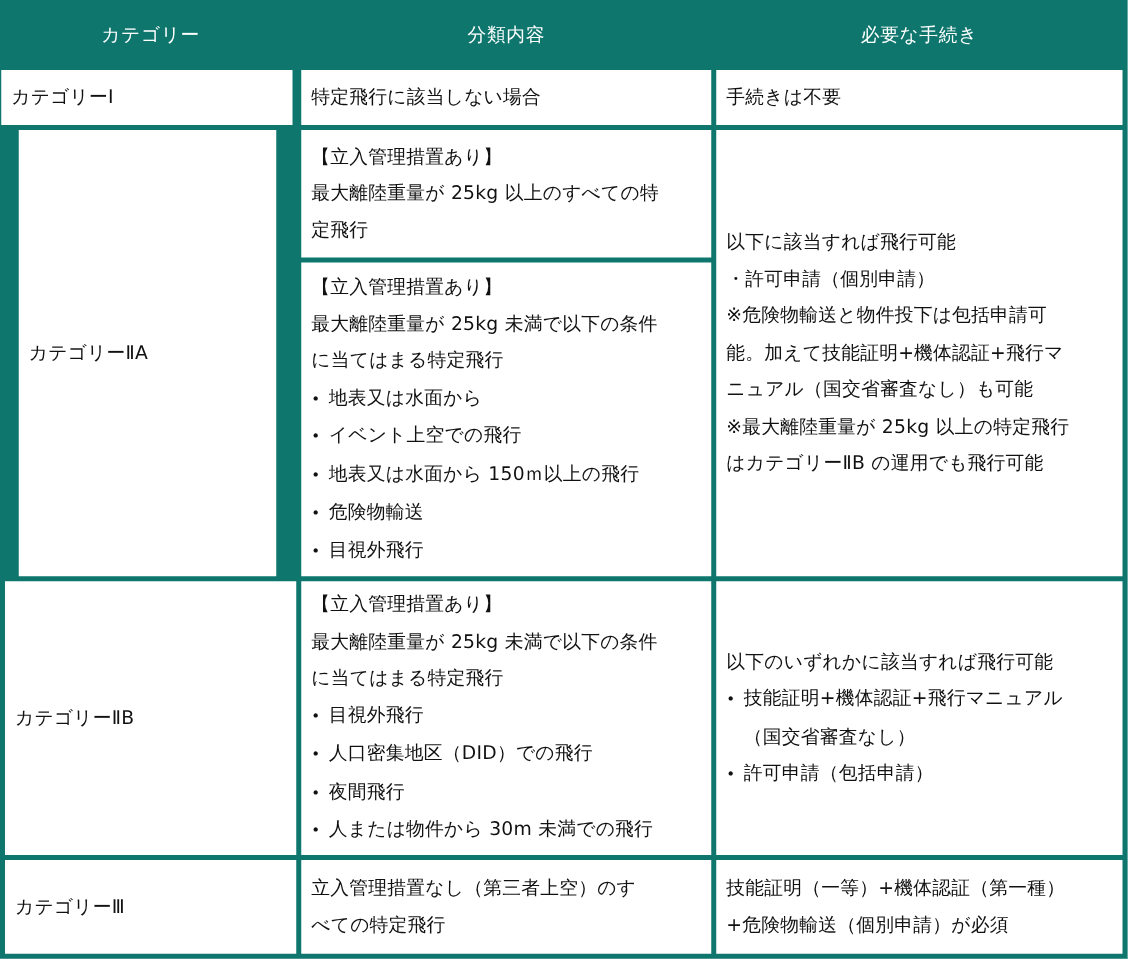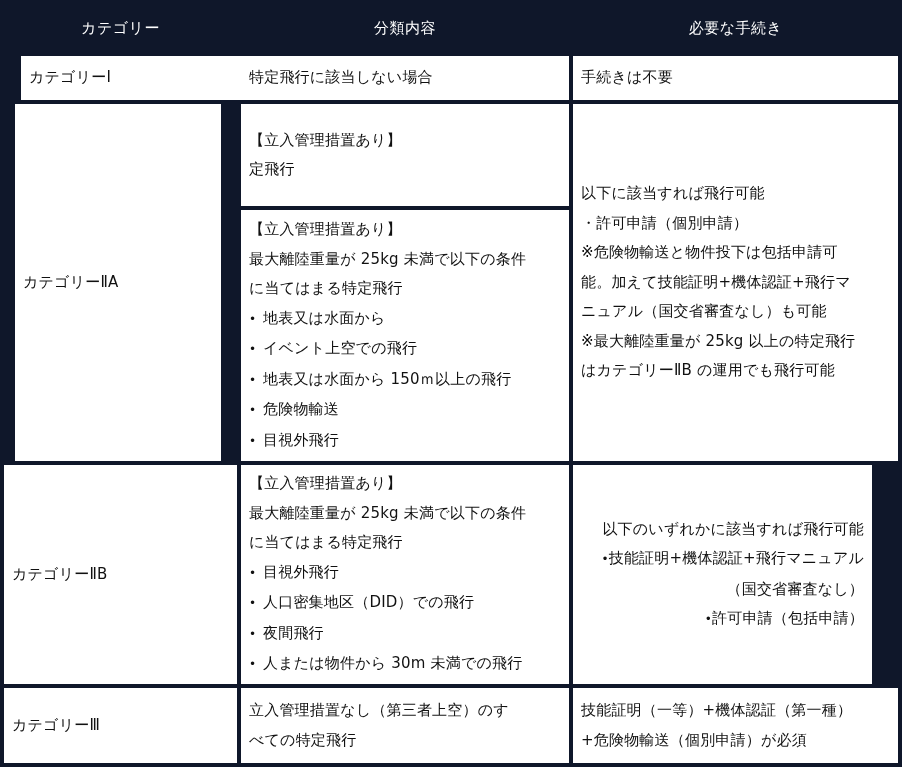--- a/index.html
+++ b/index.html
@@ -1,21 +1,21 @@
 <!DOCTYPE html>
 <html><head>
   <meta charset="utf-8">
   <style>
     html, body { margin: 0; padding: 0; background: #ffffff; }
     body { width: 902px; height: 767px; overflow: hidden; }
     .tbl {
       position: absolute; left: 0; top: 0;
       width: 902px; height: 767px;
       box-sizing: border-box;
-      background: #0f172a;
+      background: #0f766e;
       font-family: "DejaVu Sans", "Liberation Sans", sans-serif;
       color: #111111;
       font-size: 15px;
     }
     .cell {
       position: absolute;
       background: #ffffff;
       box-sizing: border-box;
       padding: 0 8px;
       display: flex;
@@ -44,35 +44,36 @@
   <div class="hcell" style="left:4px;top:0;width:233px;height:56px;">
     <span>カテゴリー</span>
   </div>
   <div class="hcell" style="left:241px;top:0;width:328px;height:56px;">
     <span>分類内容</span>
   </div>
   <div class="hcell" style="left:573px;top:0;width:325px;height:56px;">
     <span>必要な手続き</span>
   </div>
 
-  <div class="cell" style="left:21px;top:56px;width:233px;height:44px;">
+  <div class="cell" style="left:1px;top:56px;width:233px;height:44px;">
     <span class="line">カテゴリーⅠ</span>
   </div>
   <div class="cell" style="left:241px;top:56px;width:328px;height:44px;">
     <span class="line">特定飛行に該当しない場合</span>
   </div>
   <div class="cell" style="left:573px;top:56px;width:325px;height:44px;">
     <span class="line">手続きは不要</span>
   </div>
 
   <div class="cell" style="left:15px;top:104px;width:206px;height:357px;">
     <span class="line">カテゴリーⅡA</span>
   </div>
   <div class="cell" style="left:241px;top:104px;width:328px;height:102px;">
     <span class="line">【立入管理措置あり】</span>
+    <span class="line">最大離陸重量が 25kg 以上のすべての特</span>
     <span class="line">定飛行</span>
   </div>
   <div class="cell" style="left:241px;top:210px;width:328px;height:251px;">
     <span class="line">【立入管理措置あり】</span>
     <span class="line">最大離陸重量が 25kg 未満で以下の条件</span>
     <span class="line">に当てはまる特定飛行</span>
     <span class="bul">地表又は水面から</span>
     <span class="bul">イベント上空での飛行</span>
     <span class="bul">地表又は水面から 150ｍ以上の飛行</span>
     <span class="bul">危険物輸送</span>
@@ -93,21 +94,21 @@
   </div>
   <div class="cell" style="left:241px;top:465px;width:328px;height:219px;">
     <span class="line">【立入管理措置あり】</span>
     <span class="line">最大離陸重量が 25kg 未満で以下の条件</span>
     <span class="line">に当てはまる特定飛行</span>
     <span class="bul">目視外飛行</span>
     <span class="bul">人口密集地区（DID）での飛行</span>
     <span class="bul">夜間飛行</span>
     <span class="bul">人または物件から 30m 未満での飛行</span>
   </div>
-  <div class="cell" style="left:573px;top:465px;width:299px;height:219px;text-align:right;">
+  <div class="cell" style="left:573px;top:465px;width:325px;height:219px;">
     <span class="line">以下のいずれかに該当すれば飛行可能</span>
     <span class="bul">技能証明+機体認証+飛行マニュアル</span>
     <span class="indent">（国交省審査なし）</span>
     <span class="bul">許可申請（包括申請）</span>
   </div>
 
   <div class="cell" style="left:4px;top:688px;width:233px;height:75px;">
     <span class="line">カテゴリーⅢ</span>
   </div>
   <div class="cell" style="left:241px;top:688px;width:328px;height:75px;">

